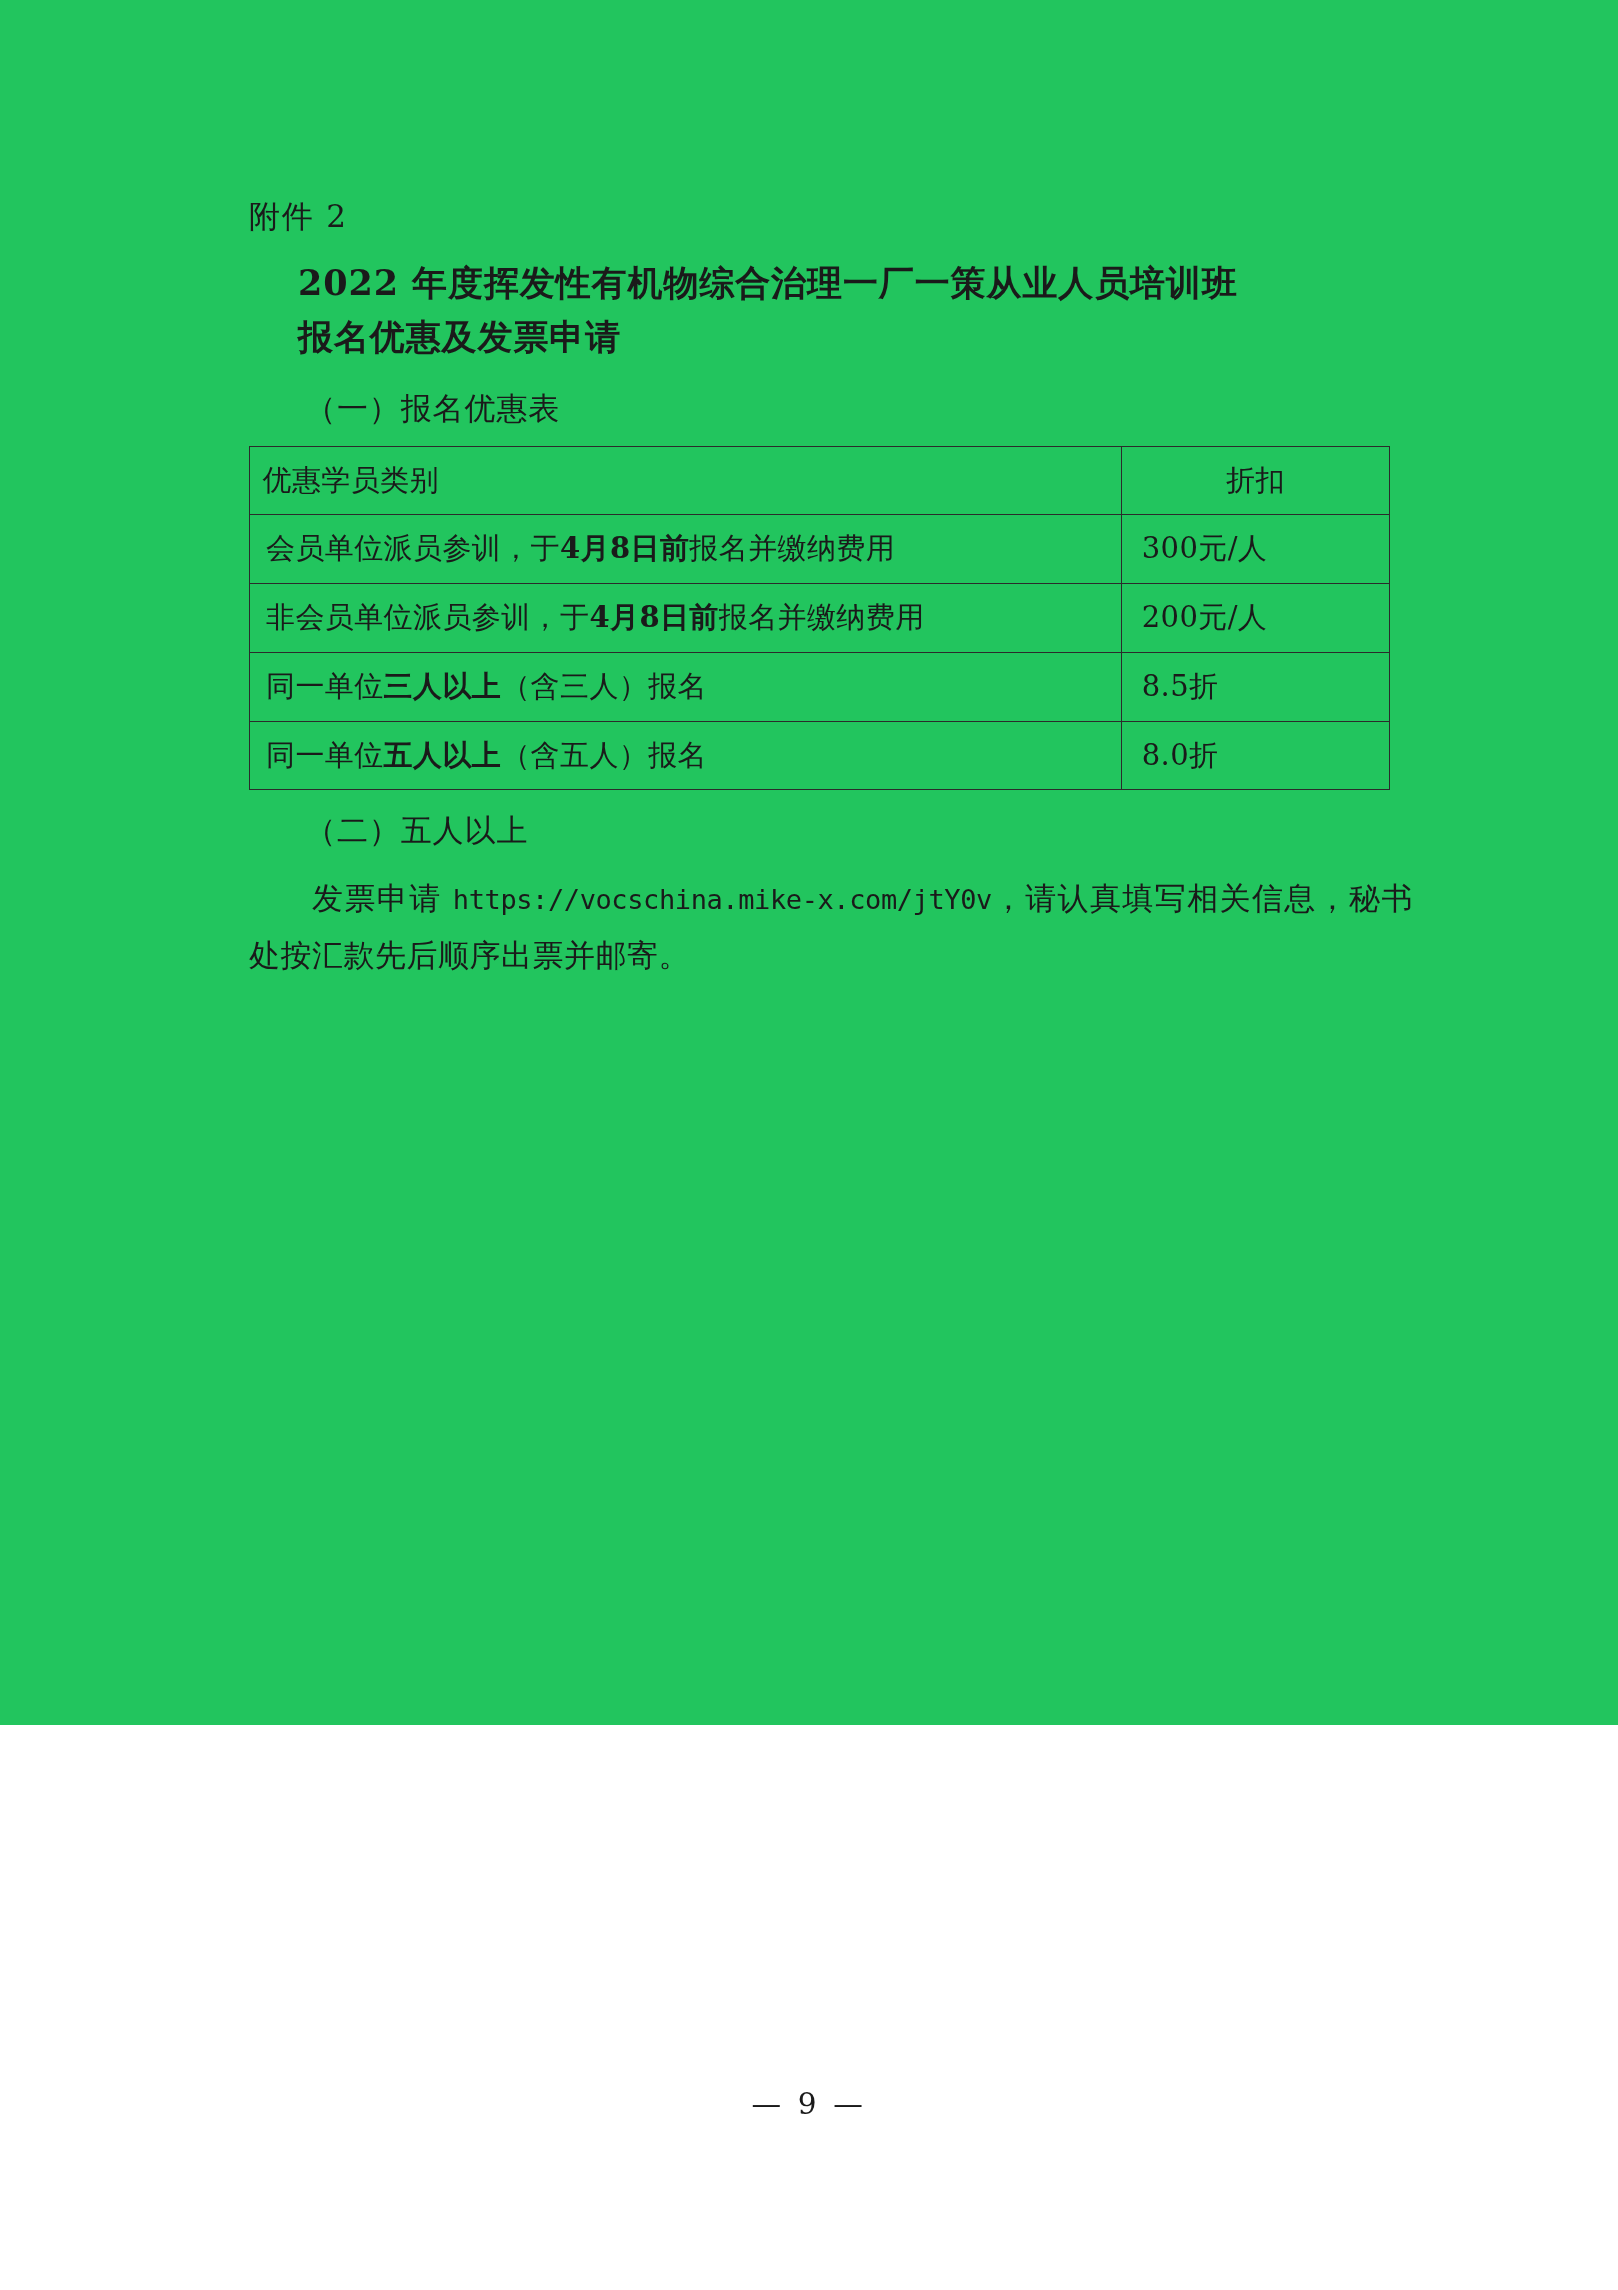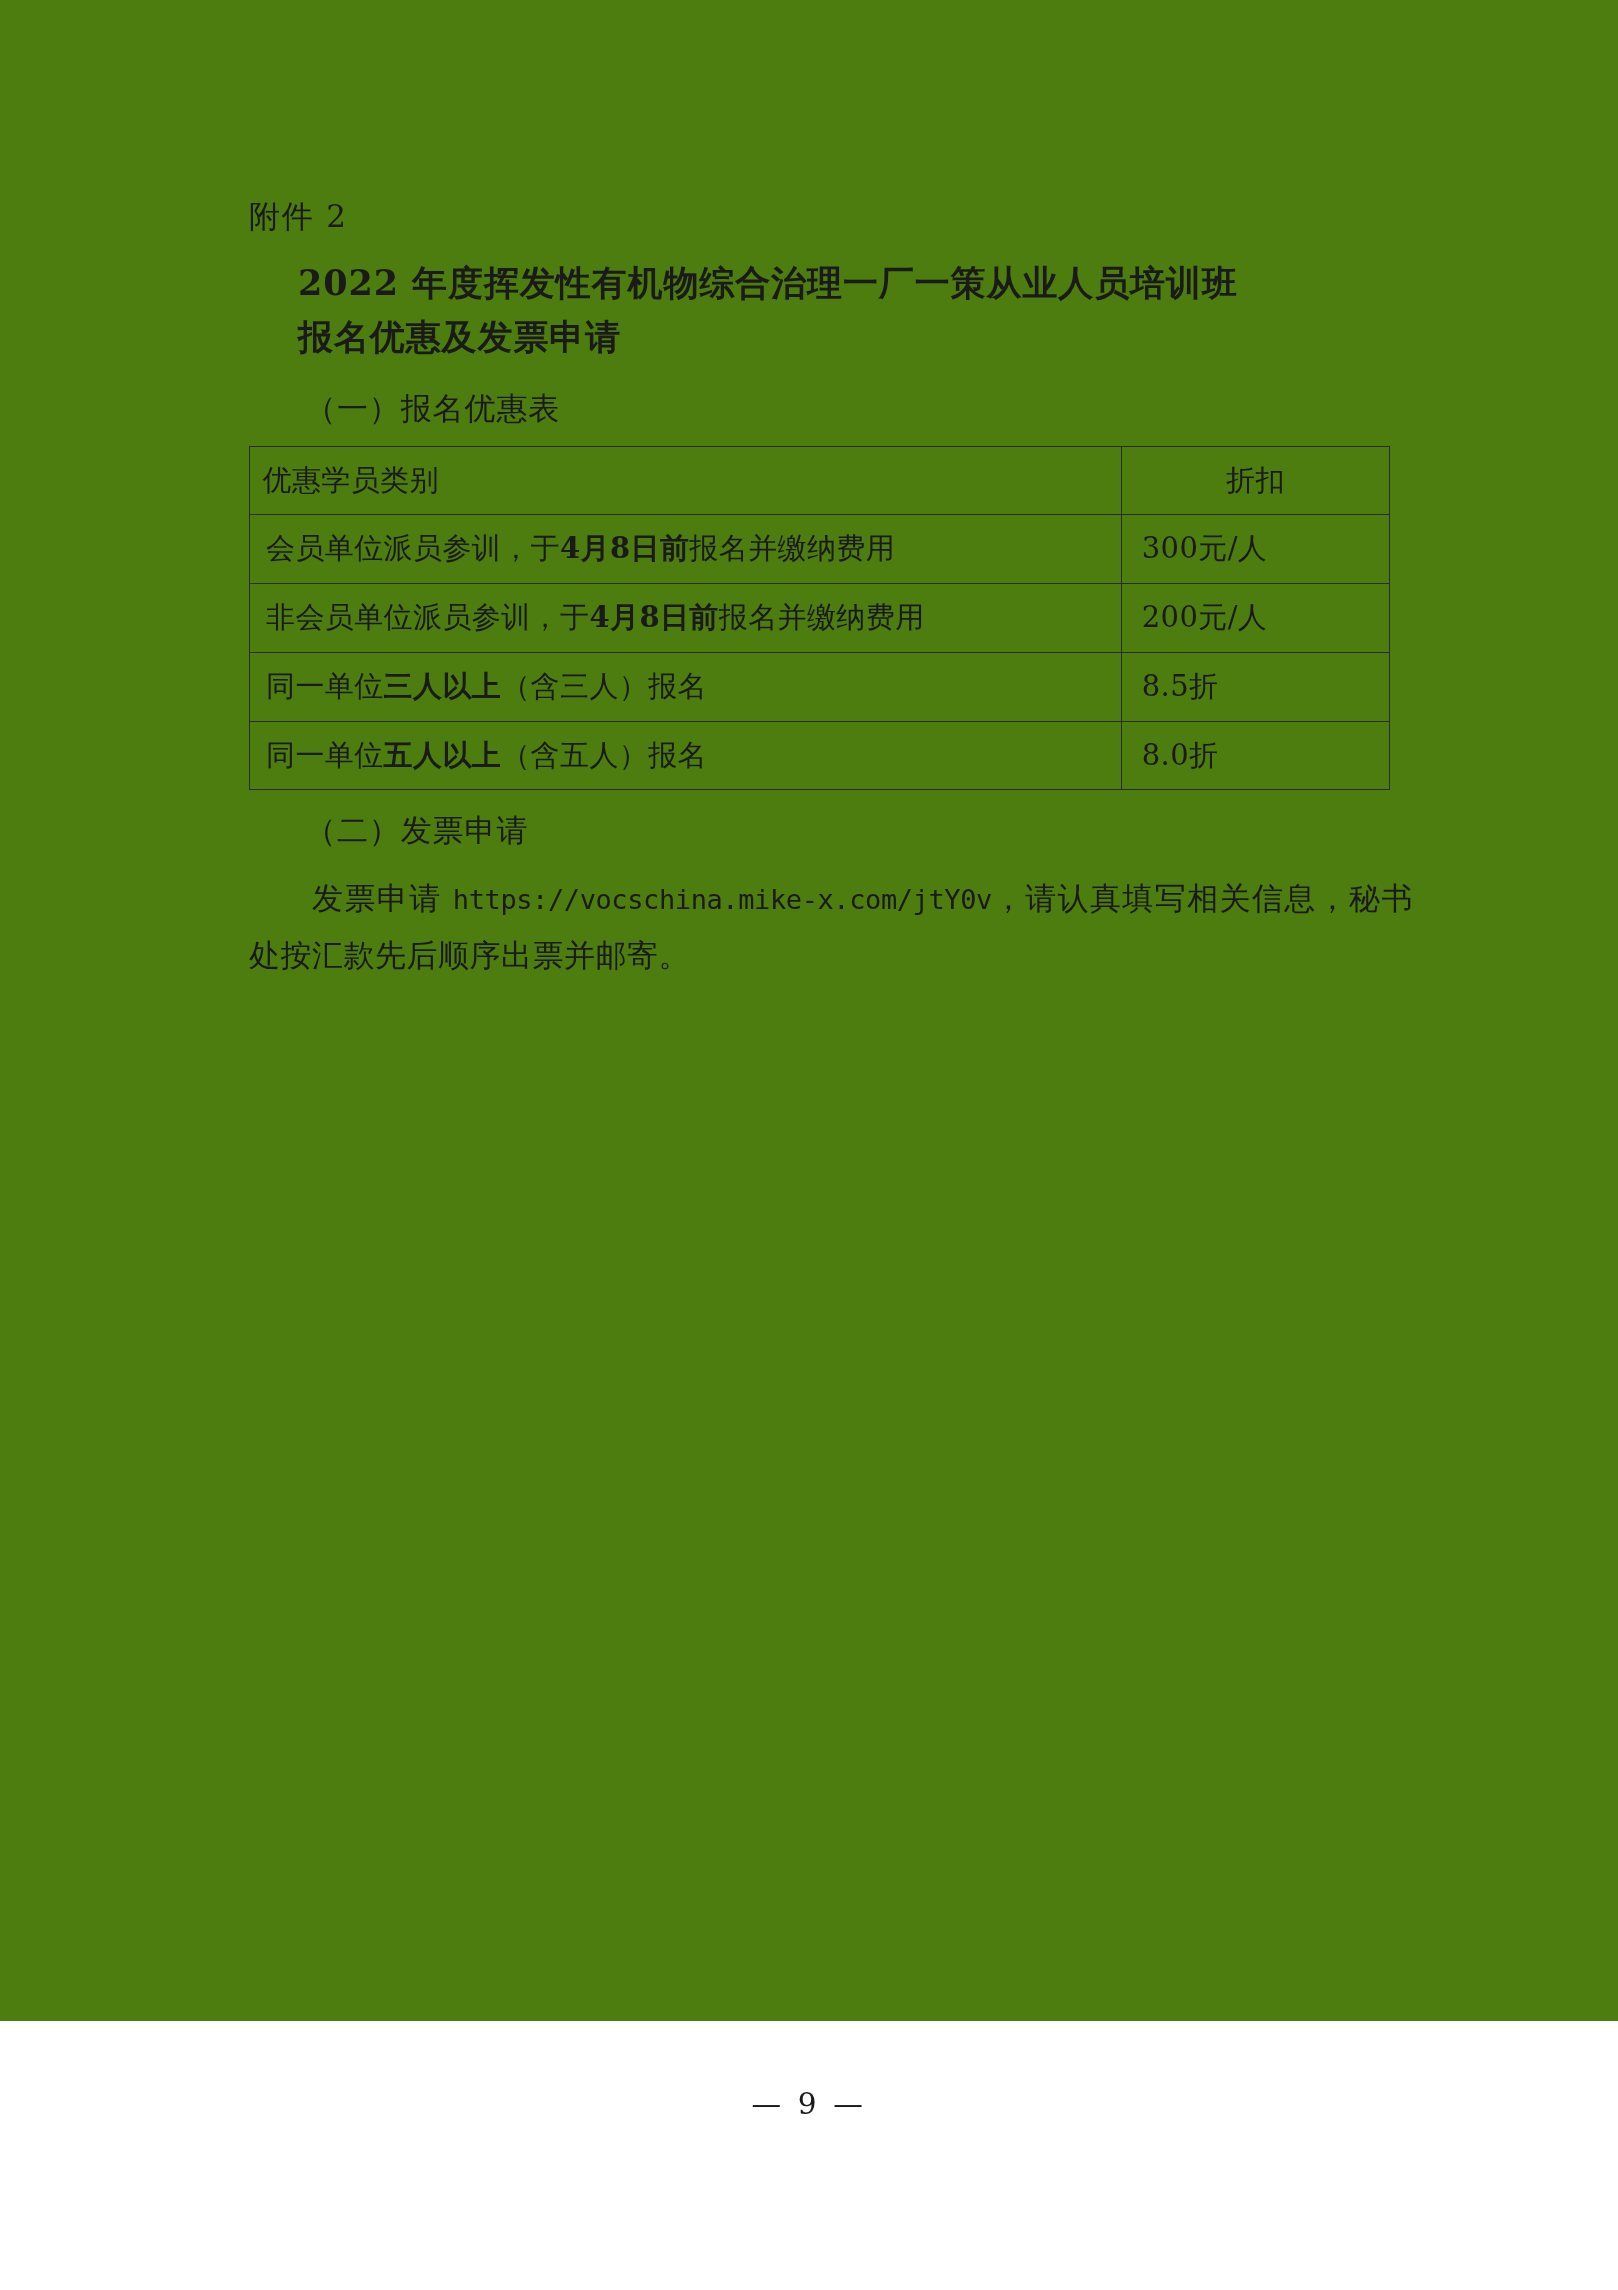--- a/index.html
+++ b/index.html
@@ -13,22 +13,22 @@
     font-family: "DejaVu Serif", "Liberation Serif", serif;
     color: #1a1a1a;
     position: relative;
     overflow: hidden;
   }
   .page {
     position: absolute;
     left: 0;
     top: 0;
     width: 1618px;
-    height: 2021px;
-    background: #4d7c0f;
+    height: 1725px;
+    background: #22c55e;
   }
   .content {
     position: absolute;
     left: 249px;
     top: 193px;
     width: 1164px;
   }
 
   .attachment-label {
     font-size: 31px;
@@ -153,21 +153,21 @@
           <td class="col-value">8.5折</td>
         </tr>
         <tr>
           <td class="col-label"><span>同一单位</span><span class="b">五人以上</span><span>（含五人）报名</span></td>
           <td class="col-value">8.0折</td>
         </tr>
       </tbody>
     </table>
 
 
-    <div class="section-heading">（二）发票申请</div>
+    <div class="section-heading">（二）五人以上</div>
 
     <div class="para indent"><span>发票申请 </span><span class="mono">https://vocschina.mike-x.com/jtY0v</span><span>，请认真填写相关信息，秘书处按汇款先后顺序出票并邮寄。</span></div>
 
   </div>
 
   <div class="page-number">— 9 —</div>
 </div>
 
 
 </body></html>

